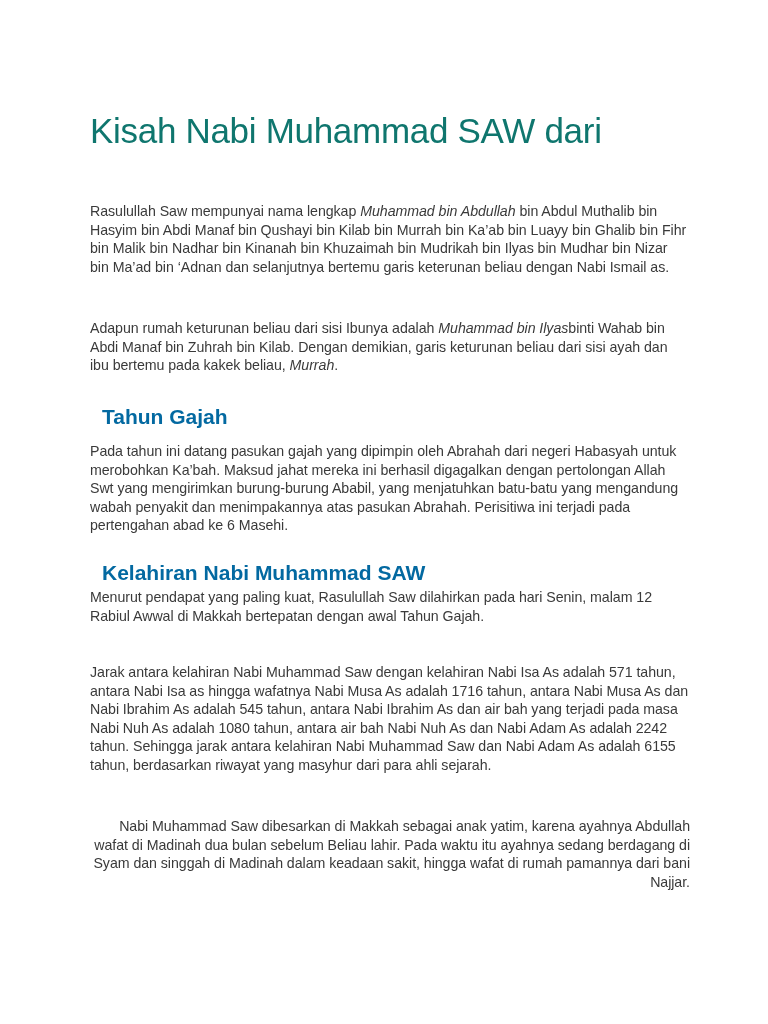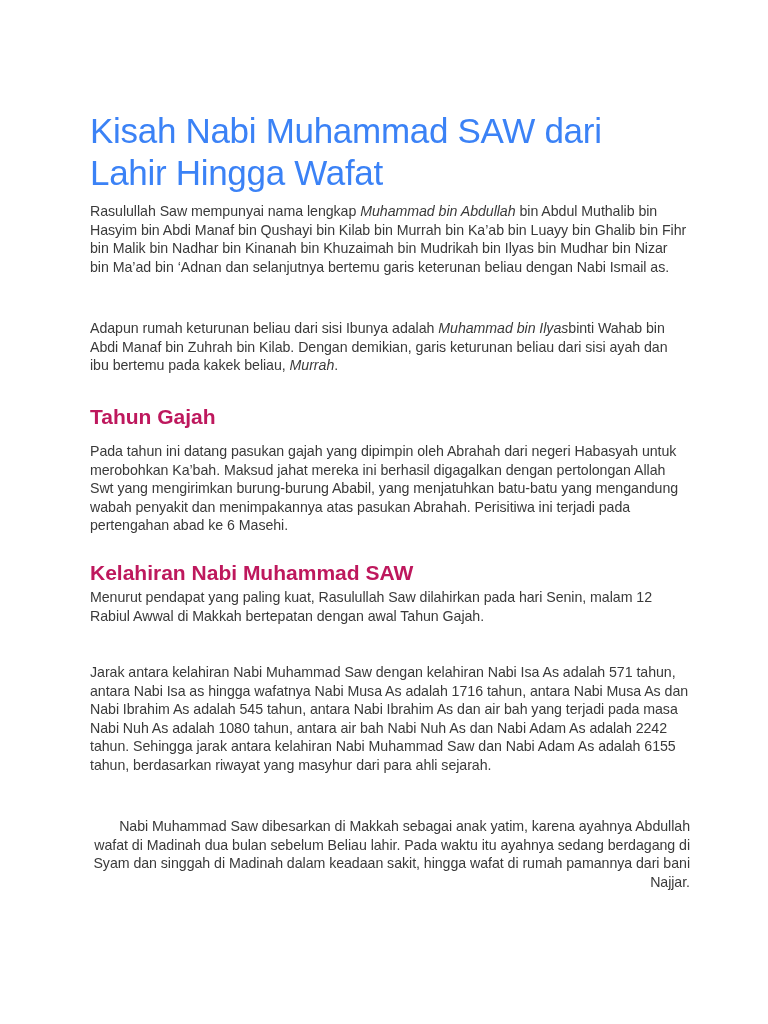--- a/index.html
+++ b/index.html
@@ -22,53 +22,52 @@
     }
     .title {
       position: absolute;
       left: 0;
       top: 110px;
       width: 600px;
       margin: 0;
       font-size: 35px;
       font-weight: normal;
       line-height: 42px;
-      color: #3b82f6;
+      color: #0f766e;
       letter-spacing: -0.3px;
     }
     .para {
       position: absolute;
       left: 0;
       width: 600px;
       margin: 0;
       font-size: 14.2px;
       line-height: 18.6px;
       color: #3a3a3a;
       letter-spacing: -0.05px;
     }
     .heading {
       position: absolute;
-      left: 0;
+      left: 12px;
       width: 600px;
       margin: 0;
       font-size: 21px;
       font-weight: bold;
       line-height: 26px;
-      color: #be185d;
+      color: #0369a1;
     }
     em { font-style: italic; }
   </style>
 </head>
 <body>
 
 <div class="page">
 
   <h1 class="title">
     <span>Kisah Nabi Muhammad SAW dari</span><br>
-    <span>Lahir Hingga Wafat</span>
   </h1>
 
   <p class="para" style="top:202px;"><span>Rasulullah Saw mempunyai nama lengkap </span><em>Muhammad bin Abdullah</em><span> bin Abdul Muthalib bin Hasyim bin Abdi Manaf bin Qushayi bin Kilab bin Murrah bin Ka’ab bin Luayy bin Ghalib bin Fihr bin Malik bin Nadhar bin Kinanah bin Khuzaimah bin Mudrikah bin Ilyas bin Mudhar bin Nizar bin Ma’ad bin ‘Adnan dan selanjutnya bertemu garis keterunan beliau dengan Nabi Ismail as.</span></p>
 
   <p class="para" style="top:319px;"><span>Adapun rumah keturunan beliau dari sisi Ibunya adalah </span><em>Muhammad bin Ilyas</em><span>binti Wahab bin Abdi Manaf bin Zuhrah bin Kilab. Dengan demikian, garis keturunan beliau dari sisi ayah dan ibu bertemu pada kakek beliau, </span><em>Murrah</em><span>.</span></p>
 
   <h2 class="heading" style="top:404px;">Tahun Gajah</h2>
 
   <p class="para" style="top:442px;">Pada tahun ini datang pasukan gajah yang dipimpin oleh Abrahah dari negeri Habasyah untuk merobohkan Ka’bah. Maksud jahat mereka ini berhasil digagalkan dengan pertolongan Allah Swt yang mengirimkan burung-burung Ababil, yang menjatuhkan batu-batu yang mengandung wabah penyakit dan menimpakannya atas pasukan Abrahah. Perisitiwa ini terjadi pada pertengahan abad ke 6 Masehi.</p>
 

